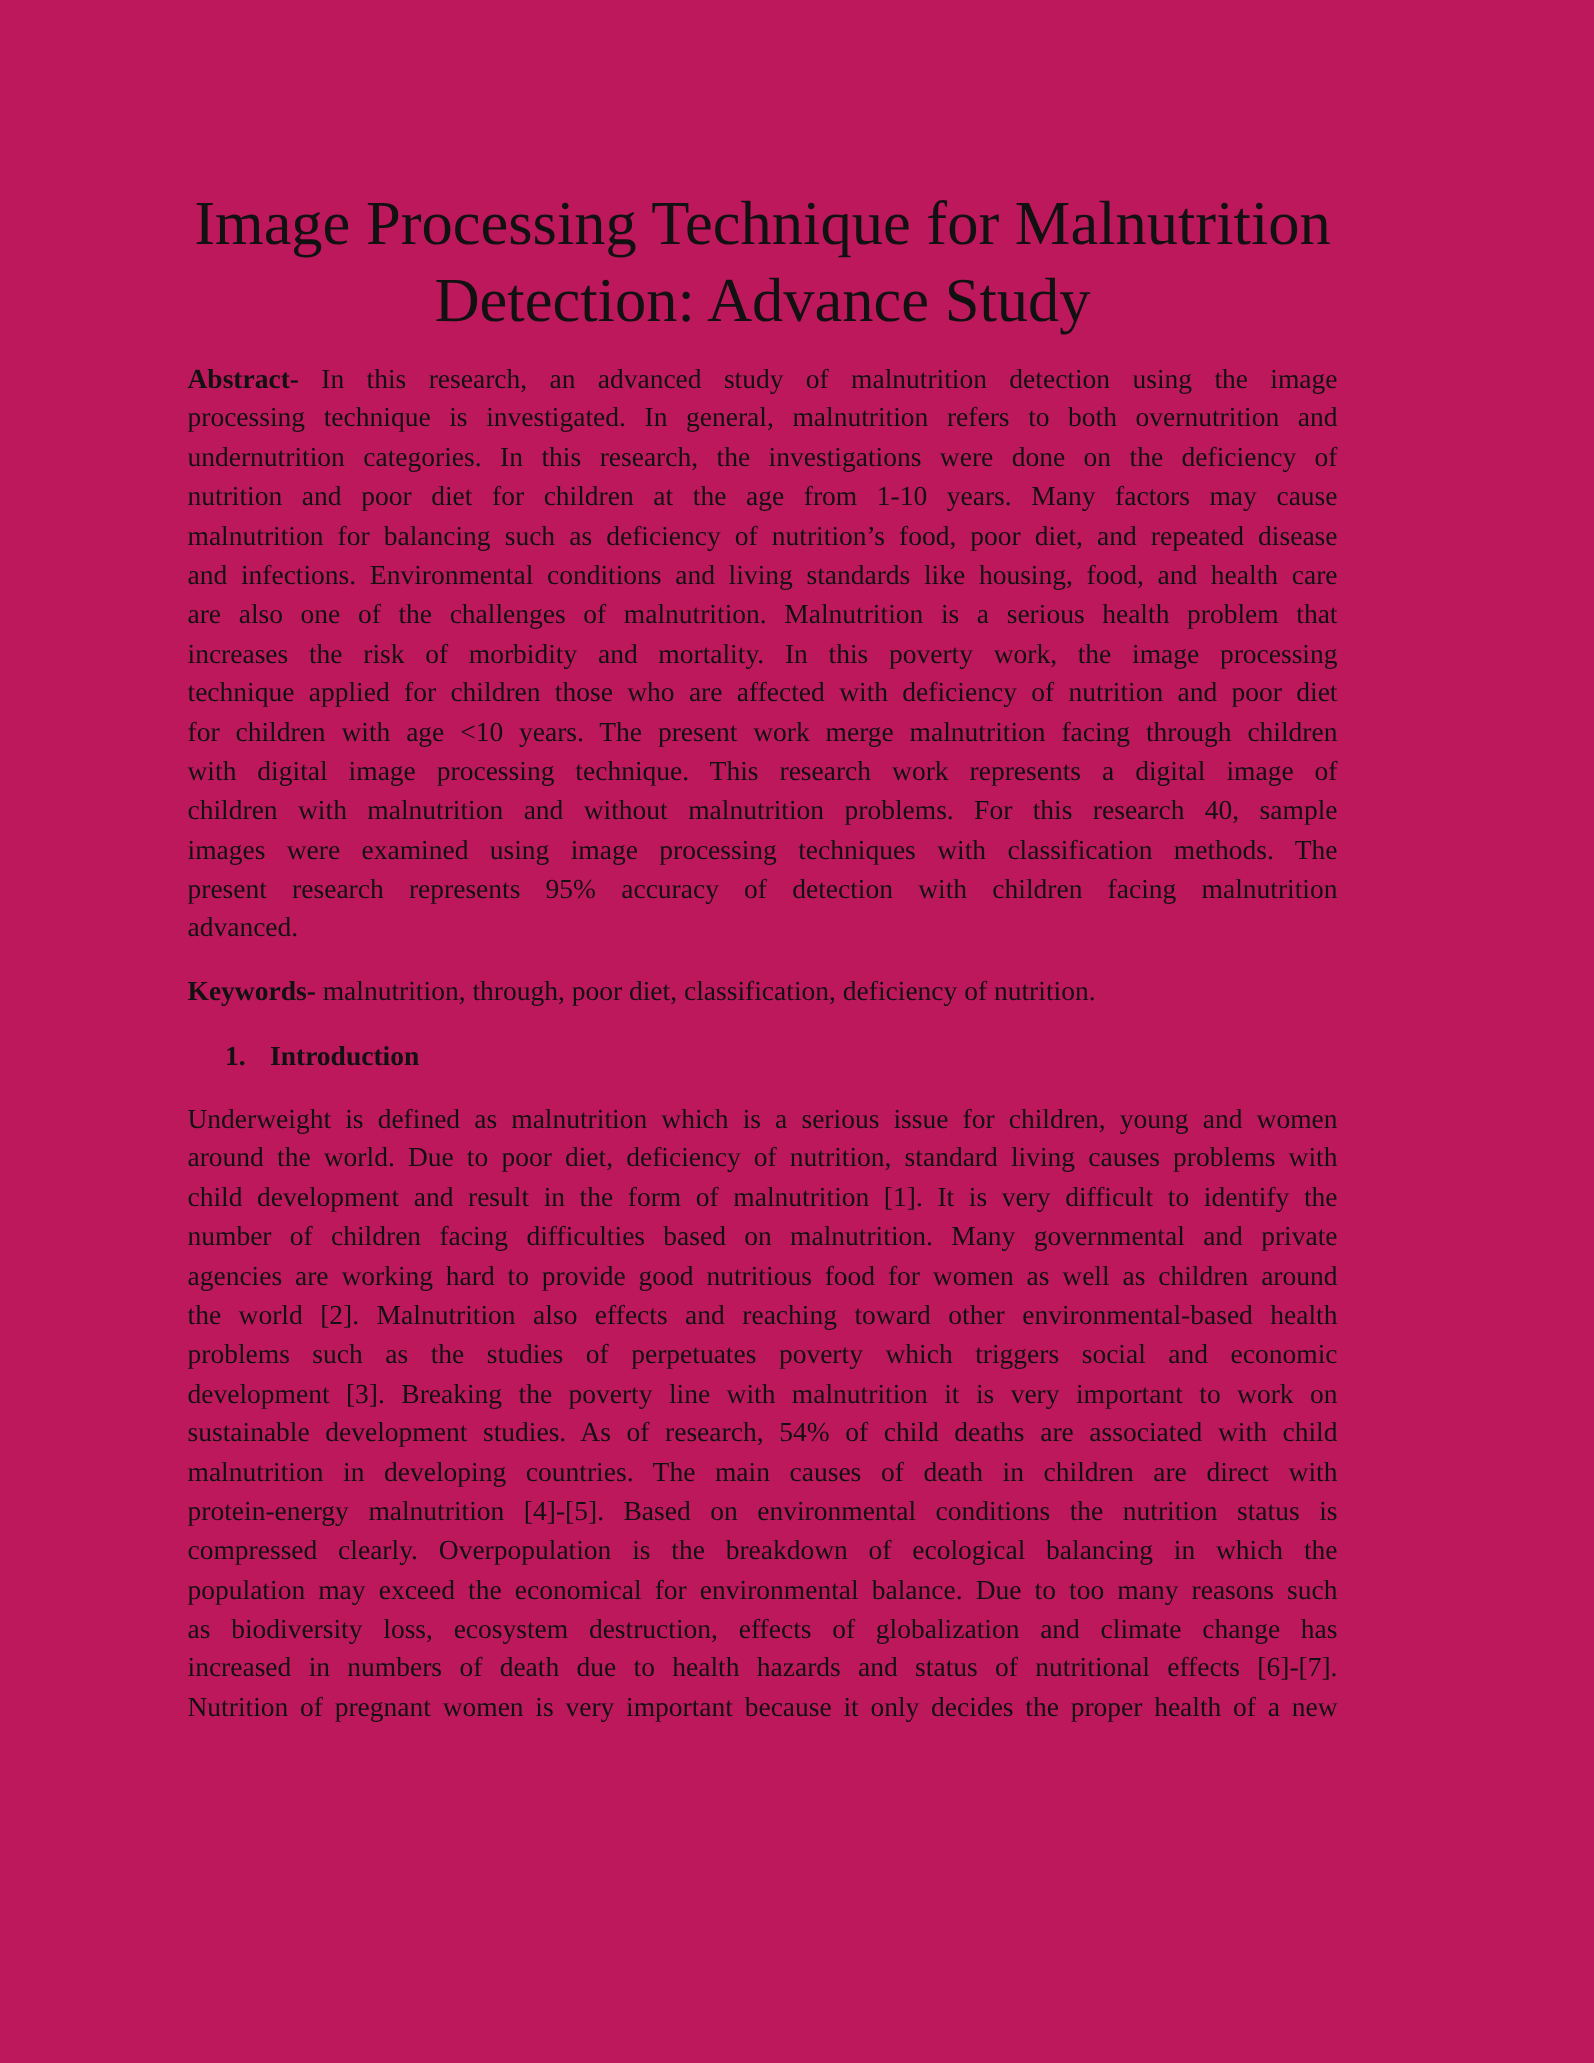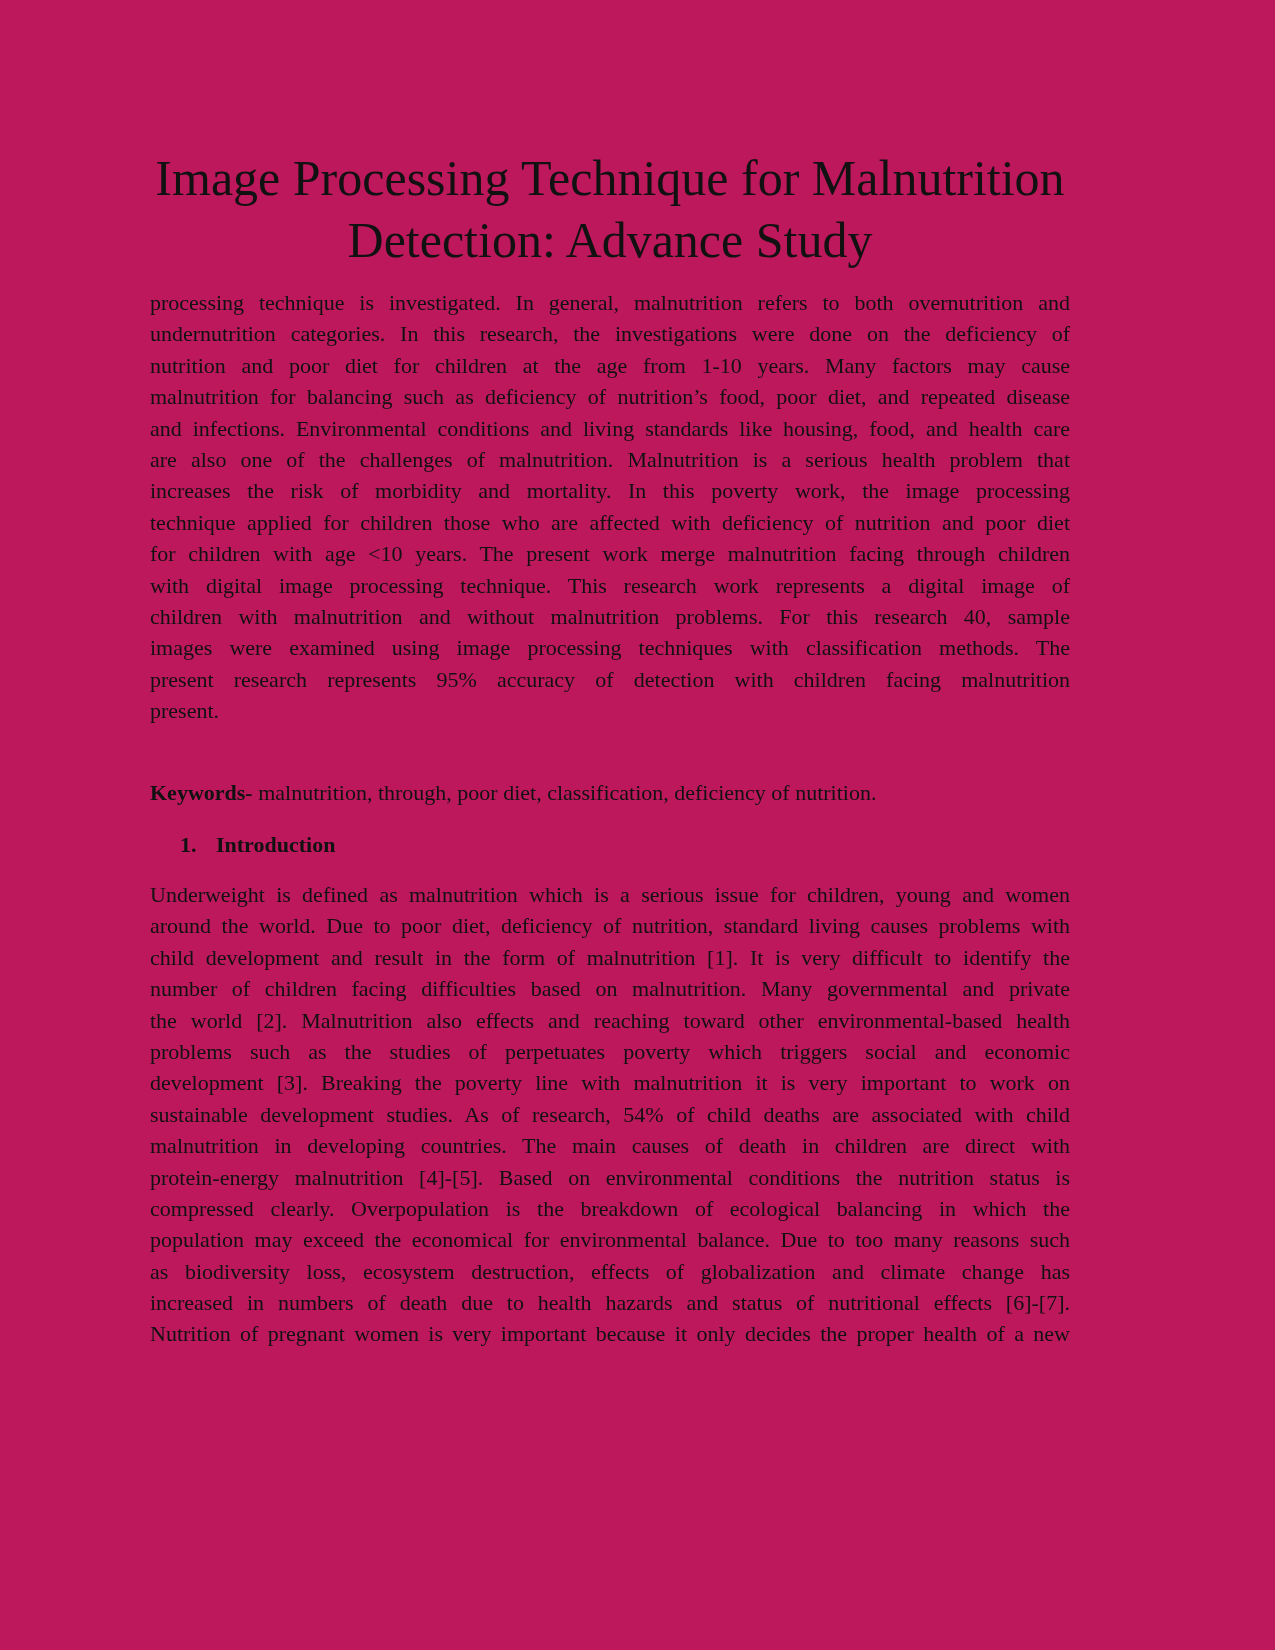--- a/index.html
+++ b/index.html
@@ -24,49 +24,51 @@
 <body>
 
 <div class="page">
 
   <h1 class="title">
     <span class="tl">Image Processing Technique for Malnutrition</span>
     <span class="tl">Detection: Advance Study</span>
   </h1>
 
   <div class="block" id="abstract">
+    <span class="line" style="white-space: normal; text-align: justify; text-align-last: justify;"><span class="bold">Abstract-</span> <span>In this research, an advanced study of malnutrition detection using the image</span></span>
     <span class="line" style="white-space: normal; text-align: justify; text-align-last: justify;">processing technique is investigated. In general, malnutrition refers to both overnutrition and</span>
     <span class="line" style="white-space: normal; text-align: justify; text-align-last: justify;">undernutrition categories. In this research, the investigations were done on the deficiency of</span>
     <span class="line" style="white-space: normal; text-align: justify; text-align-last: justify;">nutrition and poor diet for children at the age from 1-10 years. Many factors may cause</span>
     <span class="line" style="white-space: normal; text-align: justify; text-align-last: justify;">malnutrition for balancing such as deficiency of nutrition’s food, poor diet, and repeated disease</span>
     <span class="line" style="white-space: normal; text-align: justify; text-align-last: justify;">and infections. Environmental conditions and living standards like housing, food, and health care</span>
     <span class="line" style="white-space: normal; text-align: justify; text-align-last: justify;">are also one of the challenges of malnutrition. Malnutrition is a serious health problem that</span>
     <span class="line" style="white-space: normal; text-align: justify; text-align-last: justify;">increases the risk of morbidity and mortality. In this poverty work, the image processing</span>
     <span class="line" style="white-space: normal; text-align: justify; text-align-last: justify;">technique applied for children those who are affected with deficiency of nutrition and poor diet</span>
     <span class="line" style="white-space: normal; text-align: justify; text-align-last: justify;">for children with age &lt;10 years. The present work merge malnutrition facing through children</span>
     <span class="line" style="white-space: normal; text-align: justify; text-align-last: justify;">with digital image processing technique. This research work represents a digital image of</span>
     <span class="line" style="white-space: normal; text-align: justify; text-align-last: justify;">children with malnutrition and without malnutrition problems. For this research 40, sample</span>
     <span class="line" style="white-space: normal; text-align: justify; text-align-last: justify;">images were examined using image processing techniques with classification methods. The</span>
     <span class="line" style="white-space: normal; text-align: justify; text-align-last: justify;">present research represents 95% accuracy of detection with children facing malnutrition</span>
-    <span class="line last">present.</span>
+    <span class="line last">advanced.</span>
   </div>
 
   <div class="block" id="keywords">
     <span class="line last"><span class="bold">Keywords-</span> <span>malnutrition, through, poor diet, classification, deficiency of nutrition.</span></span>
   </div>
 
   <div id="intro-heading">
     <span class="num">1.</span><span>Introduction</span>
   </div>
 
   <div class="block" id="intro-body">
     <span class="line" style="white-space: normal; text-align: justify; text-align-last: justify;">Underweight is defined as malnutrition which is a serious issue for children, young and women</span>
     <span class="line" style="white-space: normal; text-align: justify; text-align-last: justify;">around the world.  Due to poor diet, deficiency of nutrition, standard living causes problems with</span>
     <span class="line" style="white-space: normal; text-align: justify; text-align-last: justify;">child development and result in the form of malnutrition [1]. It is very difficult to identify the</span>
     <span class="line" style="white-space: normal; text-align: justify; text-align-last: justify;">number of children facing difficulties based on malnutrition. Many governmental and private</span>
+    <span class="line" style="white-space: normal; text-align: justify; text-align-last: justify;">agencies are working hard to provide good nutritious food for women as well as children around</span>
     <span class="line" style="white-space: normal; text-align: justify; text-align-last: justify;">the world [2]. Malnutrition also effects and reaching toward other environmental-based health</span>
     <span class="line" style="white-space: normal; text-align: justify; text-align-last: justify;">problems such as the studies of perpetuates poverty which triggers social and economic</span>
     <span class="line" style="white-space: normal; text-align: justify; text-align-last: justify;">development [3]. Breaking the poverty line with malnutrition it is very important to work on</span>
     <span class="line" style="white-space: normal; text-align: justify; text-align-last: justify;">sustainable development studies. As of research, 54% of child deaths are associated with child</span>
     <span class="line" style="white-space: normal; text-align: justify; text-align-last: justify;">malnutrition in developing countries. The main causes of death in children are direct with</span>
     <span class="line" style="white-space: normal; text-align: justify; text-align-last: justify;">protein-energy malnutrition [4]-[5]. Based on environmental conditions the nutrition status is</span>
     <span class="line" style="white-space: normal; text-align: justify; text-align-last: justify;">compressed clearly. Overpopulation is the breakdown of ecological balancing in which the</span>
     <span class="line" style="white-space: normal; text-align: justify; text-align-last: justify;">population may exceed the economical for environmental balance. Due to too many reasons such</span>
     <span class="line" style="white-space: normal; text-align: justify; text-align-last: justify;">as biodiversity loss, ecosystem destruction, effects of globalization and climate change has</span>
     <span class="line" style="white-space: normal; text-align: justify; text-align-last: justify;">increased in numbers of death due to health hazards and status of nutritional effects [6]-[7].</span>

